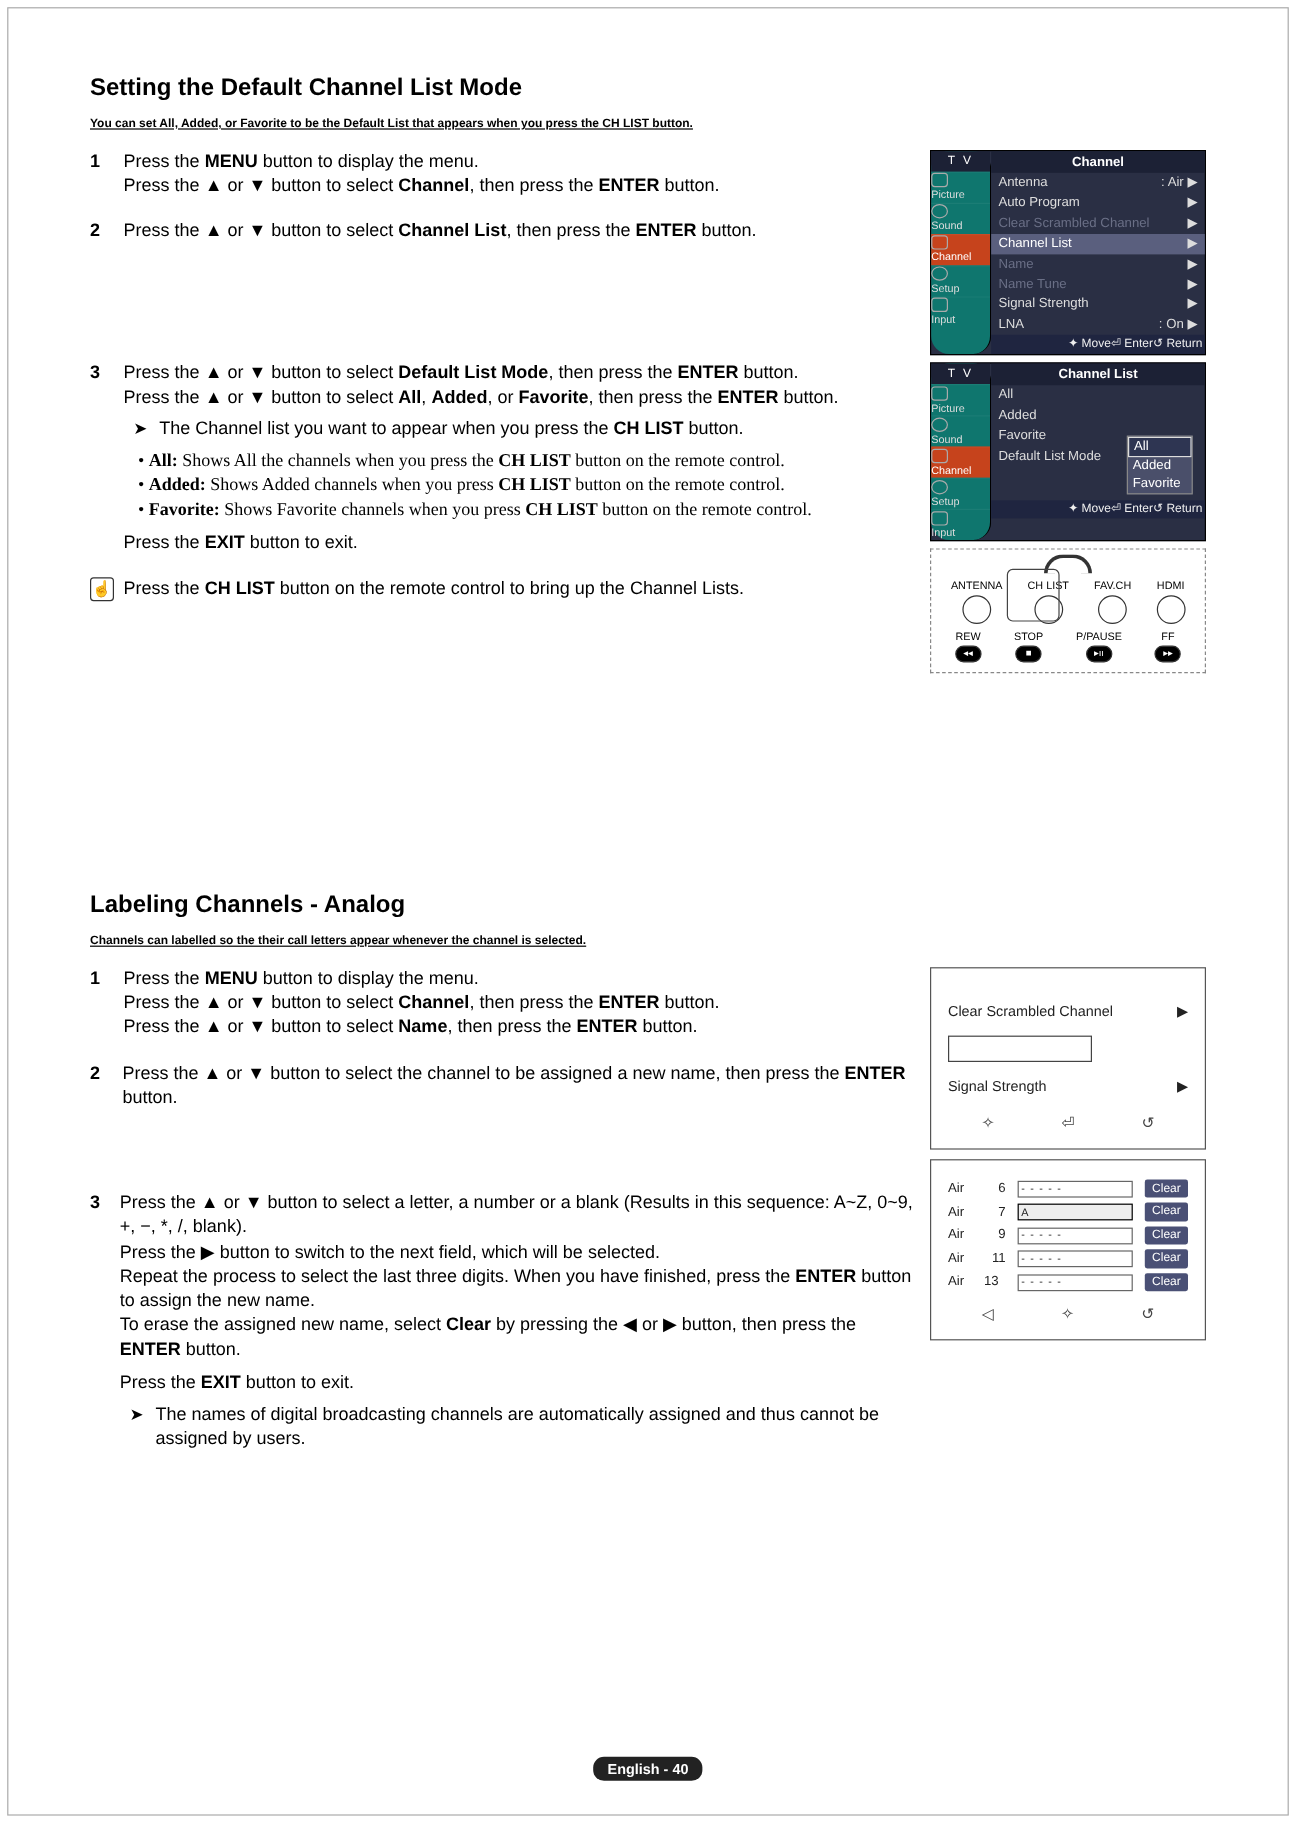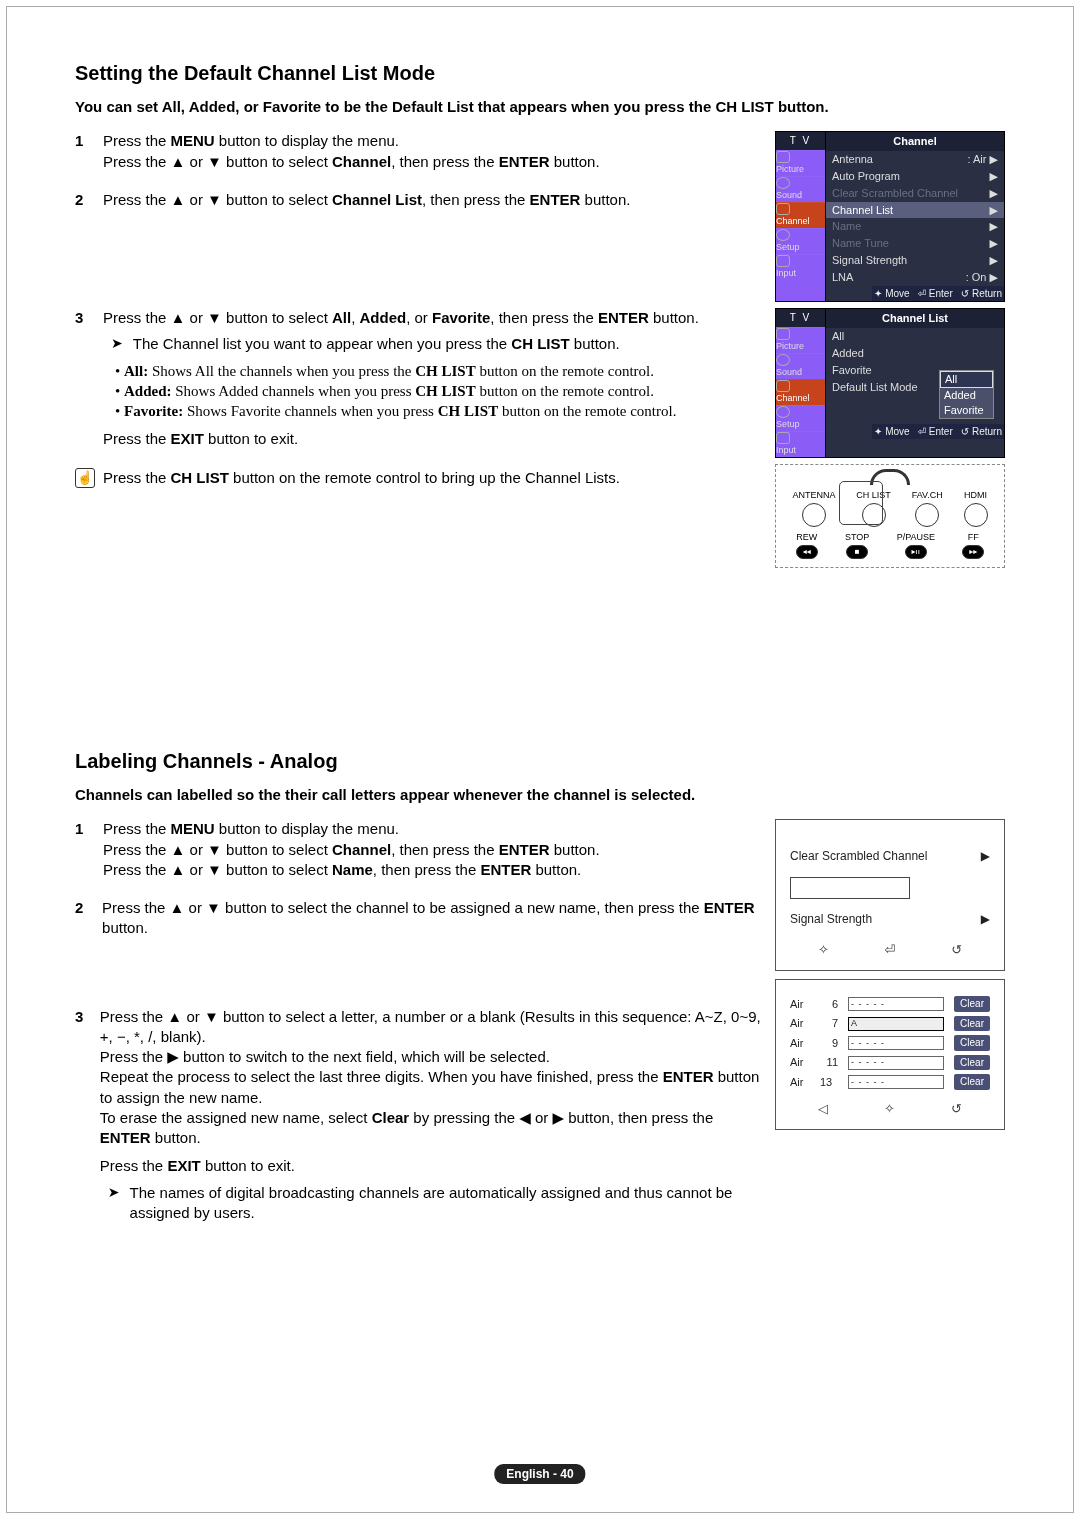--- a/index.html
+++ b/index.html
@@ -15,21 +15,22 @@
     color: #000;
   }
   .section-title {
     font-size: 20px;
     font-weight: bold;
     margin-bottom: 10px;
   }
   .intro {
     font-weight: bold;
     margin-bottom: 14px;
-    font-size: 15px;
+    font-size: 10px;
+    text-decoration: underline;
   }
   .cols {
     display: flex;
     gap: 12px;
     align-items: flex-start;
   }
   .left { flex: 1 1 auto; }
   .right { flex: 0 0 230px; }
   .step { display: flex; gap: 12px; margin-bottom: 18px; }
   .step-num { font-weight: bold; width: 16px; }
@@ -60,22 +61,23 @@
     width: 230px;
     background: #2a2f44;
     color: #fff;
     font-size: 11px;
     border: 1px solid #000;
     margin-bottom: 6px;
   }
   .osd-row { display: flex; }
   .osd-side {
     width: 50px;
-    background: #8b5cf6;
+    background: #0f766e;
     border-right: 1px solid #000;
+    border-radius: 15px;
   }
   .osd-side .tv-label {
     background: #1c2135;
     color: #fff;
     text-align: center;
     font-size: 10px;
     padding: 2px 0;
     letter-spacing: 2px;
   }
   .osd-side-item {
@@ -105,25 +107,24 @@
     padding: 1px 6px;
     color: #ddd;
     position: relative;
   }
   .osd-item.disabled { color: #6a6f86; }
   .osd-item.hl { background: #5a5f7e; color: #fff; }
   .osd-arrow { color: #ddd; }
   .osd-footer {
     background: #1f2540;
     display: flex;
-    justify-content: space-between;
+    justify-content: flex-end;
     padding: 1px 2px;
     font-size: 10px;
     color: #eee;
-    margin-left: 46px;
   }
   .osd-submenu {
     position: relative;
   }
   .osd-popup {
     position: absolute;
     right: 10px;
     top: 0;
     background: #4a4f6a;
     border: 1px solid #888;
@@ -229,20 +230,23 @@
             <span>Press the ▲ or ▼ button to select </span><b>Channel List</b><span>, then press the </span><b>ENTER</b><span> button.</span>
           </div>
         </div>
       </div>
 
       <div style="height:80px"></div>
 
       <div class="step">
         <div class="step-num">3</div>
         <div class="step-body">
+          <div>
+            <span>Press the ▲ or ▼ button to select </span><b>Default List Mode</b><span>, then press the </span><b>ENTER</b><span> button.</span>
+          </div>
           <div>
             <span>Press the ▲ or ▼ button to select </span><b>All</b><span>, </span><b>Added</b><span>, or </span><b>Favorite</b><span>, then press the </span><b>ENTER</b><span> button.</span>
           </div>
           <div class="sub">
             <span class="arrow-sym">➤</span>
             <div>
               <span>The Channel list you want to appear when you press the </span><b>CH LIST</b><span> button.</span>
             </div>
           </div>
           <div class="bullet-list">

